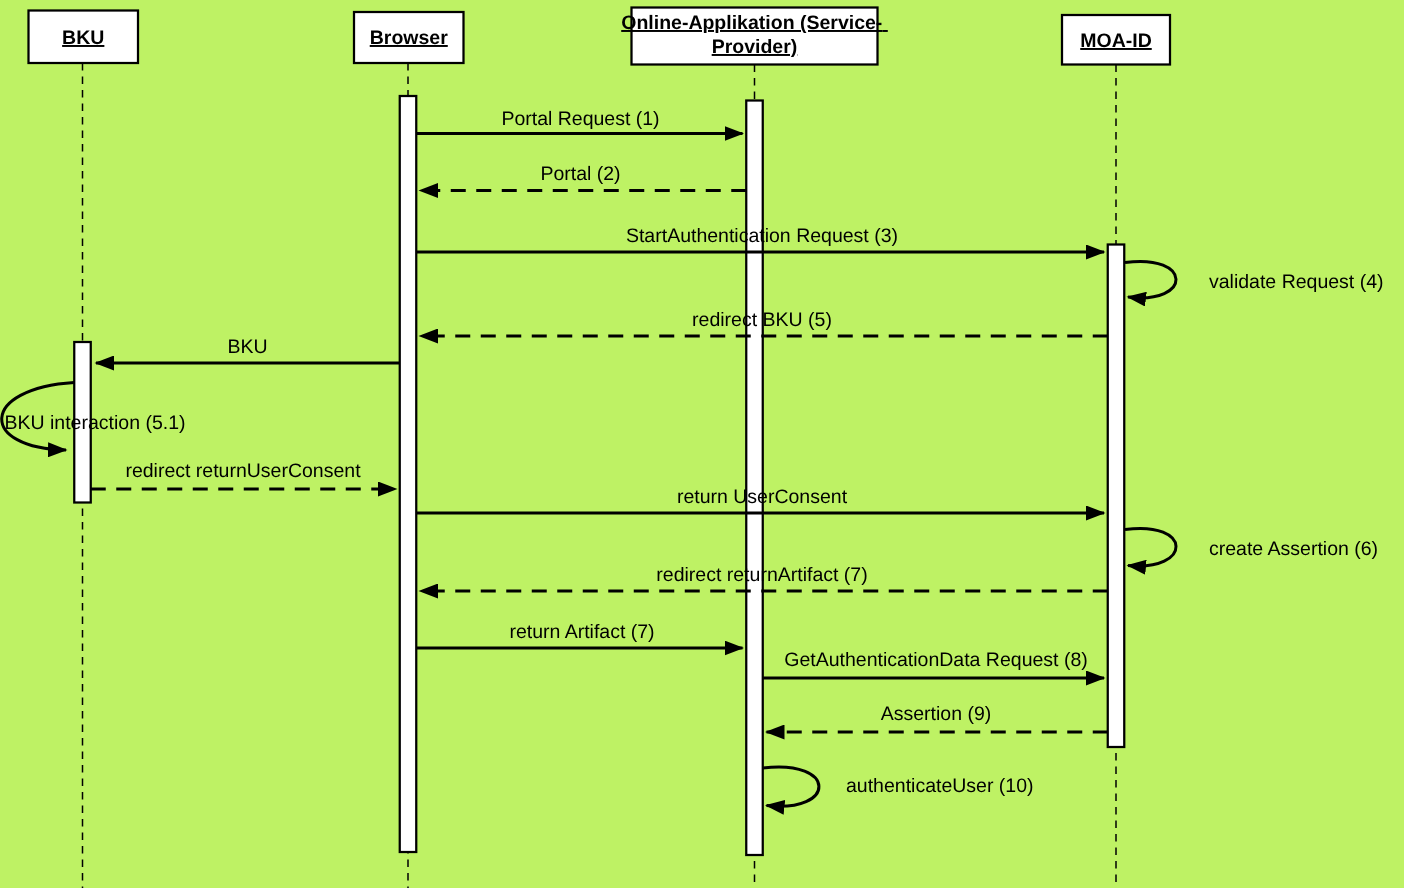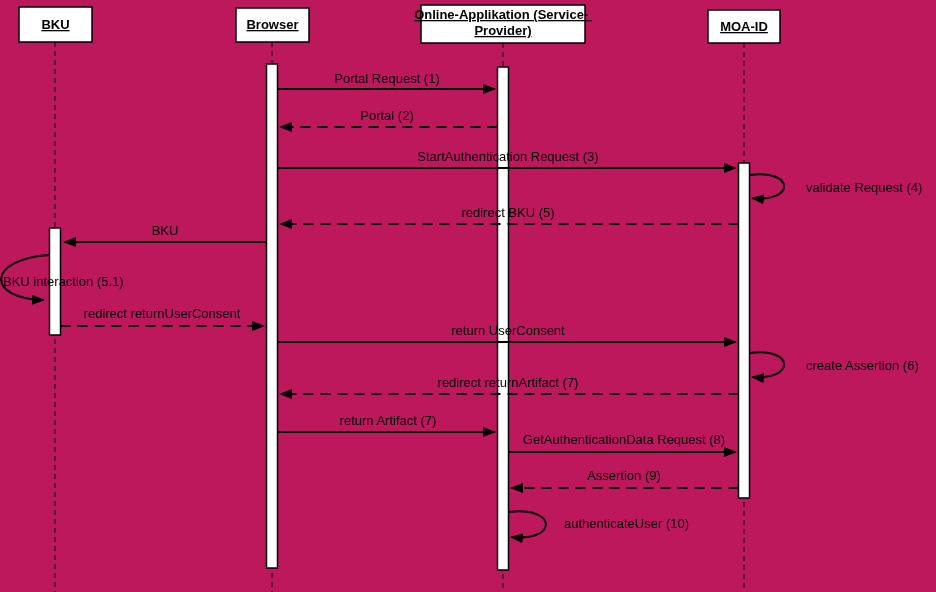--- a/index.html
+++ b/index.html
@@ -1,19 +1,19 @@
 <!DOCTYPE html>
 <html><head>
 <meta charset="utf-8">
 <style>
   html,body{margin:0;padding:0;background:#ffffff;}
   .stage{
     position:relative;
     width:936px;height:592px;
-    background:#be185d;
+    background:#bef264;
     font-family:"Liberation Sans", sans-serif;
     overflow:hidden;
   }
   svg{display:block;}
   text{
     font-family:"Liberation Sans", sans-serif;
     font-size:13px;
     fill:#000000;
   }
   .actor-label{

